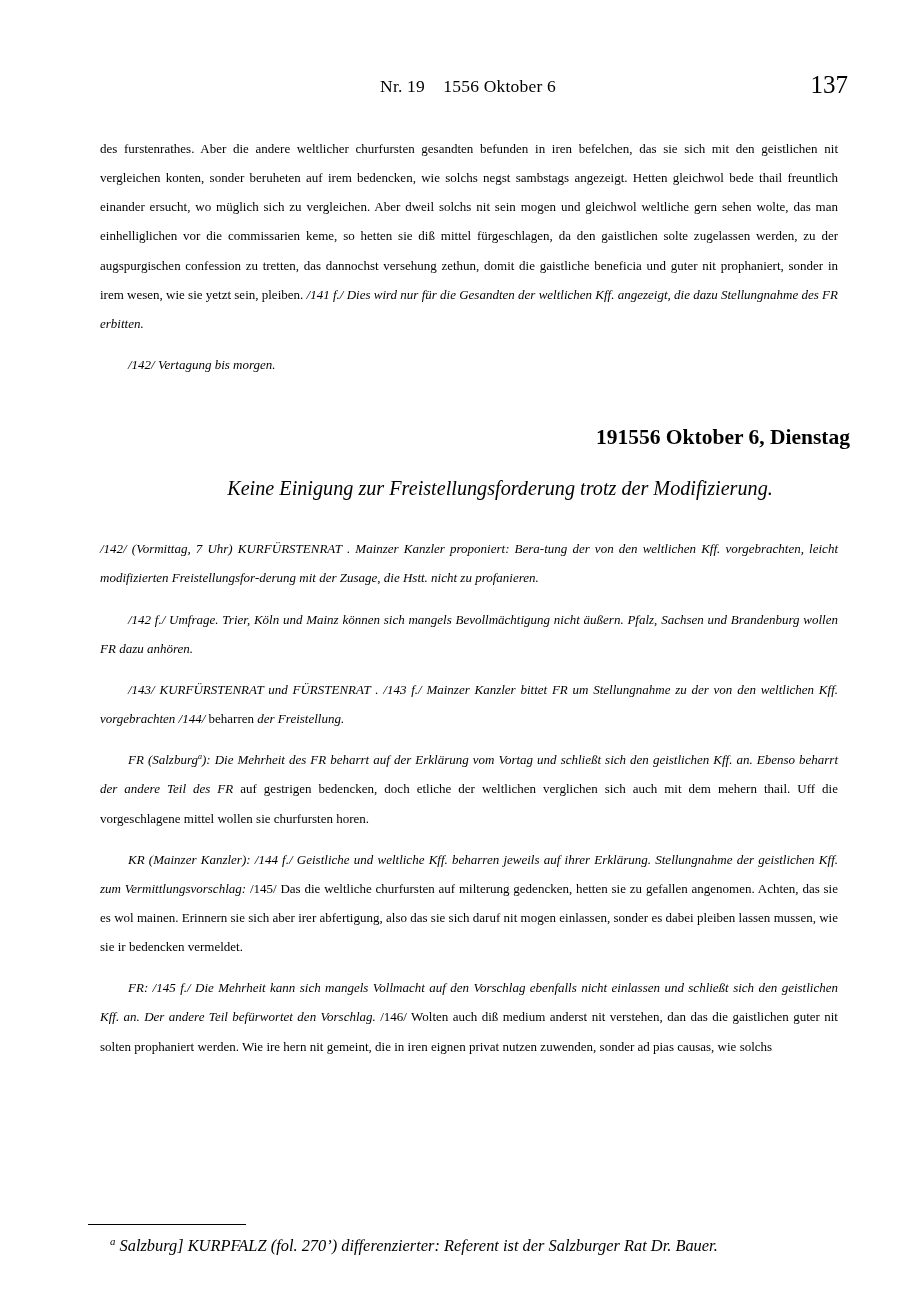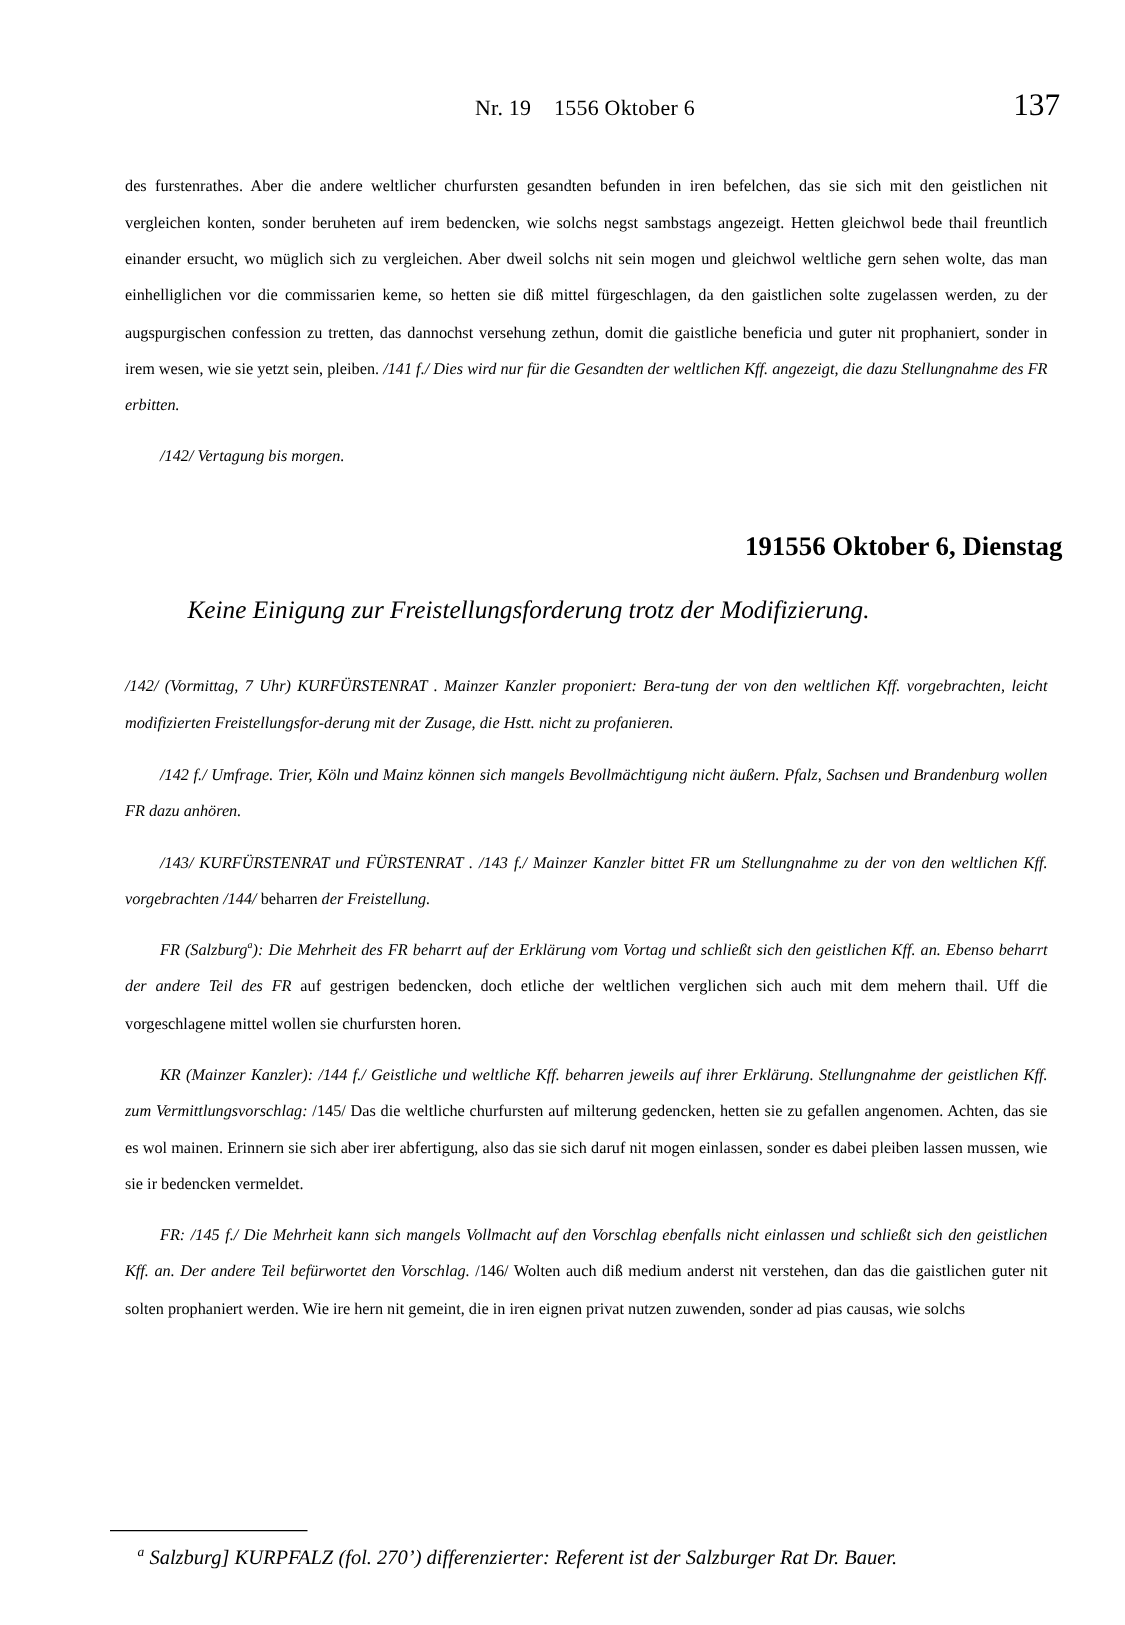--- a/index.html
+++ b/index.html
@@ -97,20 +97,21 @@
     display: inline-block;
     width: 62px;
   }
 
   .section-sub {
     margin: 23px 0 0 0;
     font-size: 20.2px;
     font-style: italic;
     line-height: 28px;
     text-indent: 62px;
+    text-align: center;
   }
 
   .gap-after-sub { height: 20px; }
 
   
   .footnote-area {
     position: absolute;
     left: 88px;
     top: 1224px;
     width: 762px;

